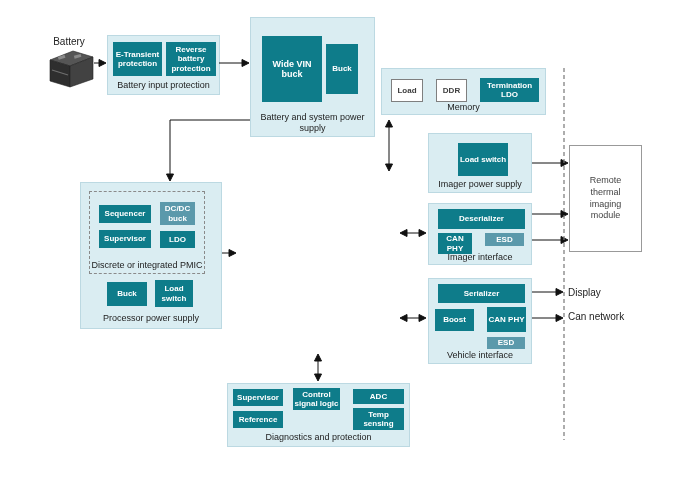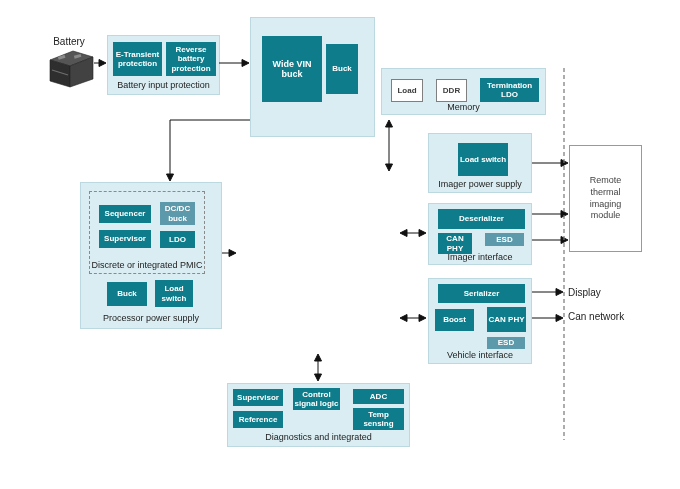--- a/index.html
+++ b/index.html
@@ -51,20 +51,21 @@
 
   <div class="container" style="left:107px;top:35px;width:113px;height:60px;">
     <div class="chip" style="left:5px;top:6px;width:49px;height:34px;">E-Transient protection</div>
     <div class="chip" style="left:58px;top:6px;width:50px;height:34px;">Reverse battery protection</div>
     <div class="group-label" style="bottom:4px;">Battery input protection</div>
   </div>
 
   <div class="container" style="left:250px;top:17px;width:125px;height:120px;">
     <div class="chip" style="left:11px;top:18px;width:60px;height:66px;font-size:9px;">Wide VIN buck</div>
     <div class="chip" style="left:75px;top:26px;width:32px;height:50px;">Buck</div>
+    <div class="group-label" style="bottom:3px;padding:0 6px;">Battery and system power supply</div>
   </div>
 
   <div class="container" style="left:381px;top:68px;width:165px;height:47px;">
     <div class="chip white" style="left:9px;top:10px;width:32px;height:23px;">Load</div>
     <div class="chip white" style="left:54px;top:10px;width:31px;height:23px;">DDR</div>
     <div class="chip" style="left:98px;top:9px;width:59px;height:24px;">Termination LDO</div>
     <div class="group-label" style="bottom:2px;">Memory</div>
   </div>
 
   <div class="container" style="left:428px;top:133px;width:104px;height:60px;">
@@ -100,21 +101,21 @@
     <div class="chip" style="left:74px;top:97px;width:38px;height:27px;">Load switch</div>
     <div class="group-label" style="bottom:5px;">Processor power supply</div>
   </div>
 
   <div class="container" style="left:227px;top:383px;width:183px;height:64px;">
     <div class="chip" style="left:5px;top:5px;width:50px;height:17px;">Supervisor</div>
     <div class="chip" style="left:65px;top:4px;width:47px;height:22px;">Control signal logic</div>
     <div class="chip" style="left:125px;top:5px;width:51px;height:15px;">ADC</div>
     <div class="chip" style="left:5px;top:27px;width:50px;height:17px;">Reference</div>
     <div class="chip" style="left:125px;top:24px;width:51px;height:22px;">Temp sensing</div>
-    <div class="group-label" style="bottom:4px;">Diagnostics and integrated</div>
+    <div class="group-label" style="bottom:4px;">Diagnostics and protection</div>
   </div>
 
   <div class="module" style="left:569px;top:145px;width:73px;height:107px;">Remote thermal imaging module</div>
 
   <div class="free-label" style="left:568px;top:287px;">Display</div>
   <div class="free-label" style="left:568px;top:311px;">Can network</div>
 
   <svg class="overlay" width="680" height="489" style="z-index:2;">
     <g stroke="#111" stroke-width="1" fill="#111">
 

